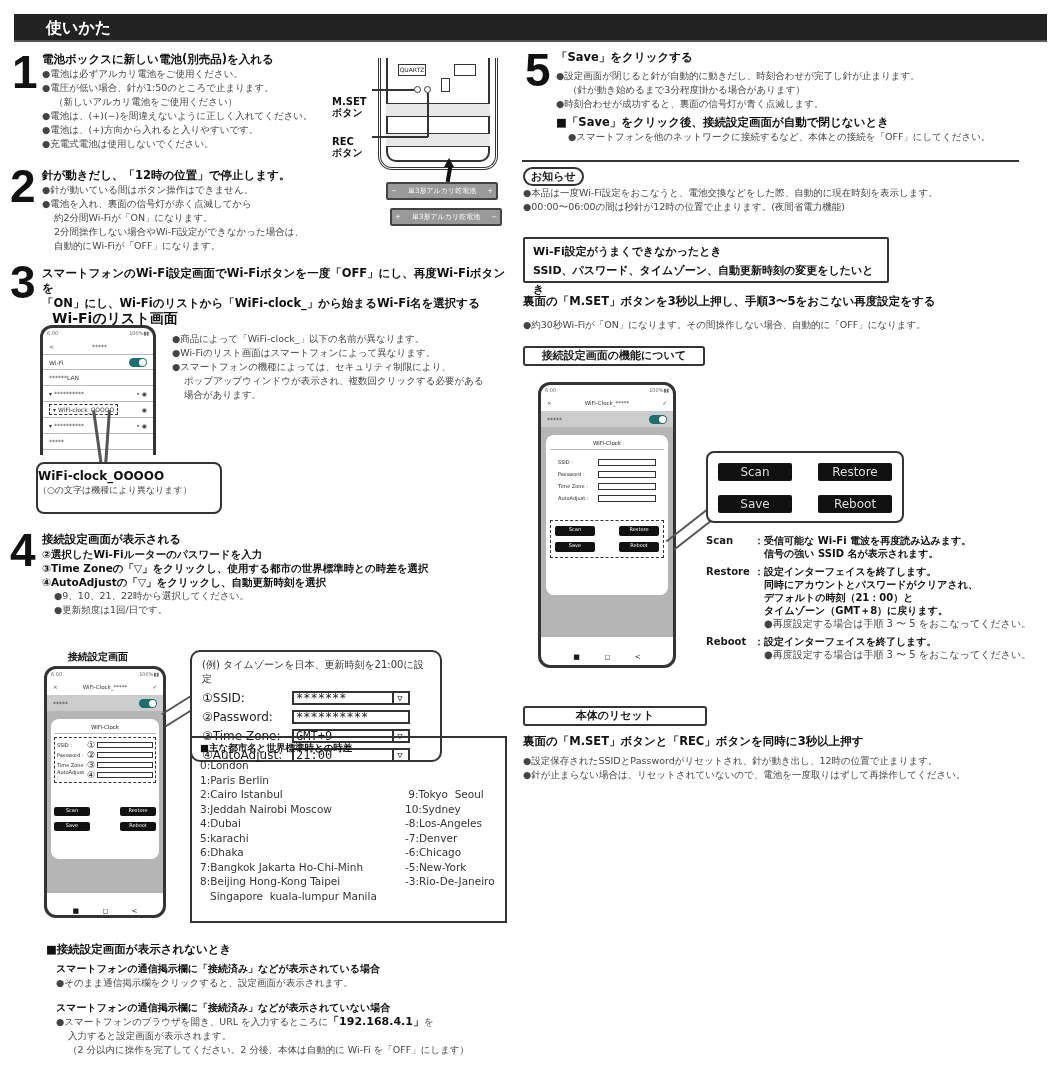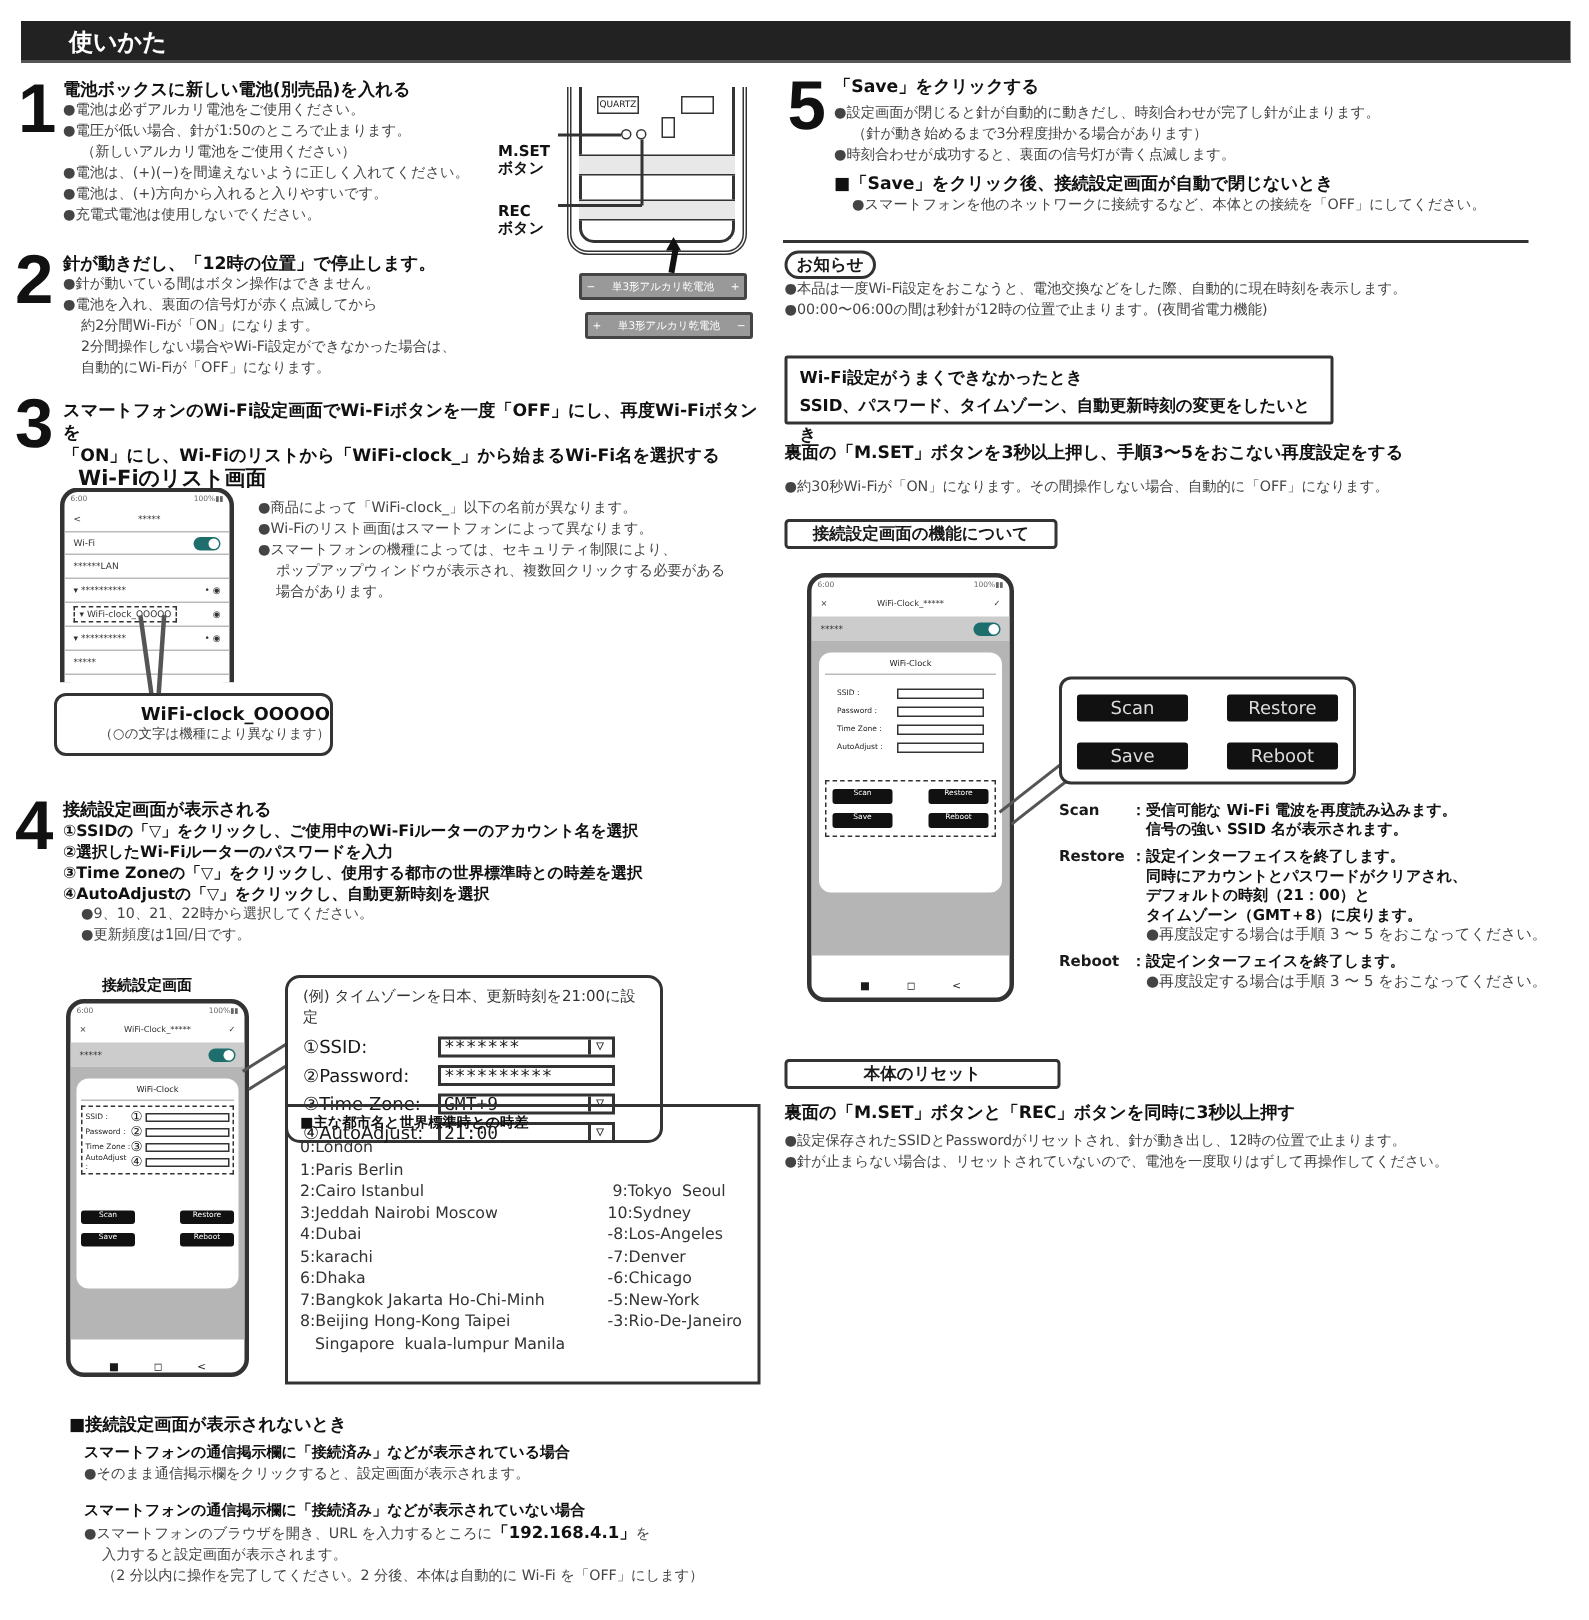--- a/index.html
+++ b/index.html
@@ -122,36 +122,35 @@
   <div class="row">
       <span>▾ **********</span>
       <span>• ◉</span>
     </div>
   <div class="row">
       <span>*****</span>
     </div>
 </div>
 <div class="abs" style="left:96px;top:410px;width:3px;height:56px;background:#555;transform:rotate(-8deg)"></div>
 <div class="abs" style="left:106px;top:410px;width:3px;height:56px;background:#555;transform:rotate(4deg)"></div>
-<div class="abs box" style="left:36px;top:462px;width:186px;height:42px;border-radius:8px;text-align:right">
+<div class="abs box" style="left:36px;top:462px;width:186px;height:52px;border-radius:8px;text-align:left">
   <div class="bold" style="font-size:12px;margin-top:5px">WiFi-clock_OOOOO</div>
   <div class="b" style="font-size:9px">（○の文字は機種により異なります）</div>
 </div>
 <div class="abs" style="left:172px;top:332px;width:340px">
   <div class="b">●商品によって「WiFi-clock_」以下の名前が異なります。</div>
   <div class="b">●Wi-Fiのリスト画面はスマートフォンによって異なります。</div>
   <div class="b">●スマートフォンの機種によっては、セキュリティ制限により、</div>
   <div class="b ind">ポップアップウィンドウが表示され、複数回クリックする必要がある</div>
   <div class="b ind">場合があります。</div>
 </div>
 
 <div class="abs stepnum" style="left:10px;top:530px">4</div>
 <div class="abs" style="left:42px;top:532px;width:470px">
   <div class="title">接続設定画面が表示される</div>
-  <div class="title" style="font-size:10.5px;line-height:14px">①SSIDの「▽」をクリックし、ご使用中のWi-Fiルーターのアカウント名を選択</div>
   <div class="title" style="font-size:10.5px;line-height:14px">②選択したWi-Fiルーターのパスワードを入力</div>
   <div class="title" style="font-size:10.5px;line-height:14px">③Time Zoneの「▽」をクリックし、使用する都市の世界標準時との時差を選択</div>
   <div class="title" style="font-size:10.5px;line-height:14px">④AutoAdjustの「▽」をクリックし、自動更新時刻を選択</div>
   <div class="b ind">●9、10、21、22時から選択してください。</div>
   <div class="b ind">●更新頻度は1回/日です。</div>
 </div>
 <div class="abs bold" style="left:68px;top:650px;font-size:10px">接続設定画面</div>
 
 <div class="abs phone" style="left:44px;top:666px;width:122px;height:252px">
   <div class="status">

